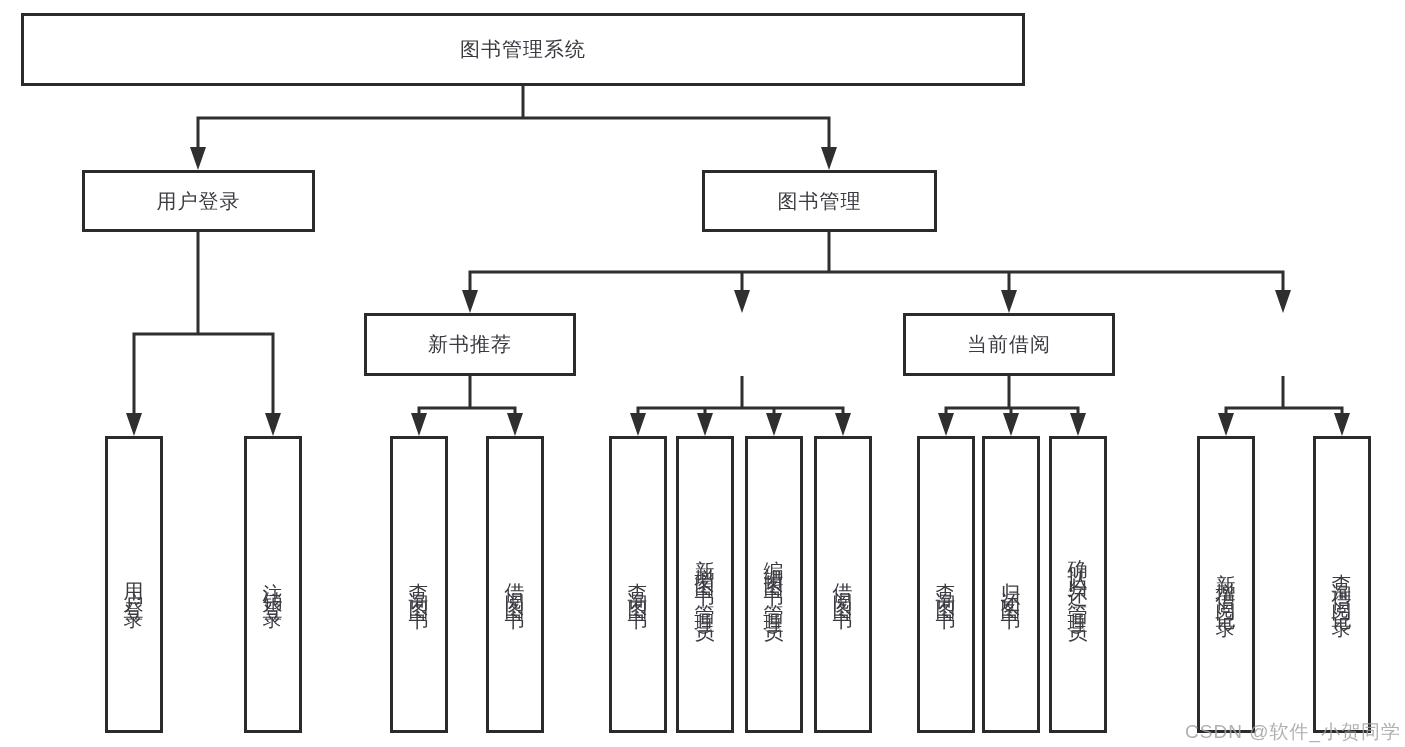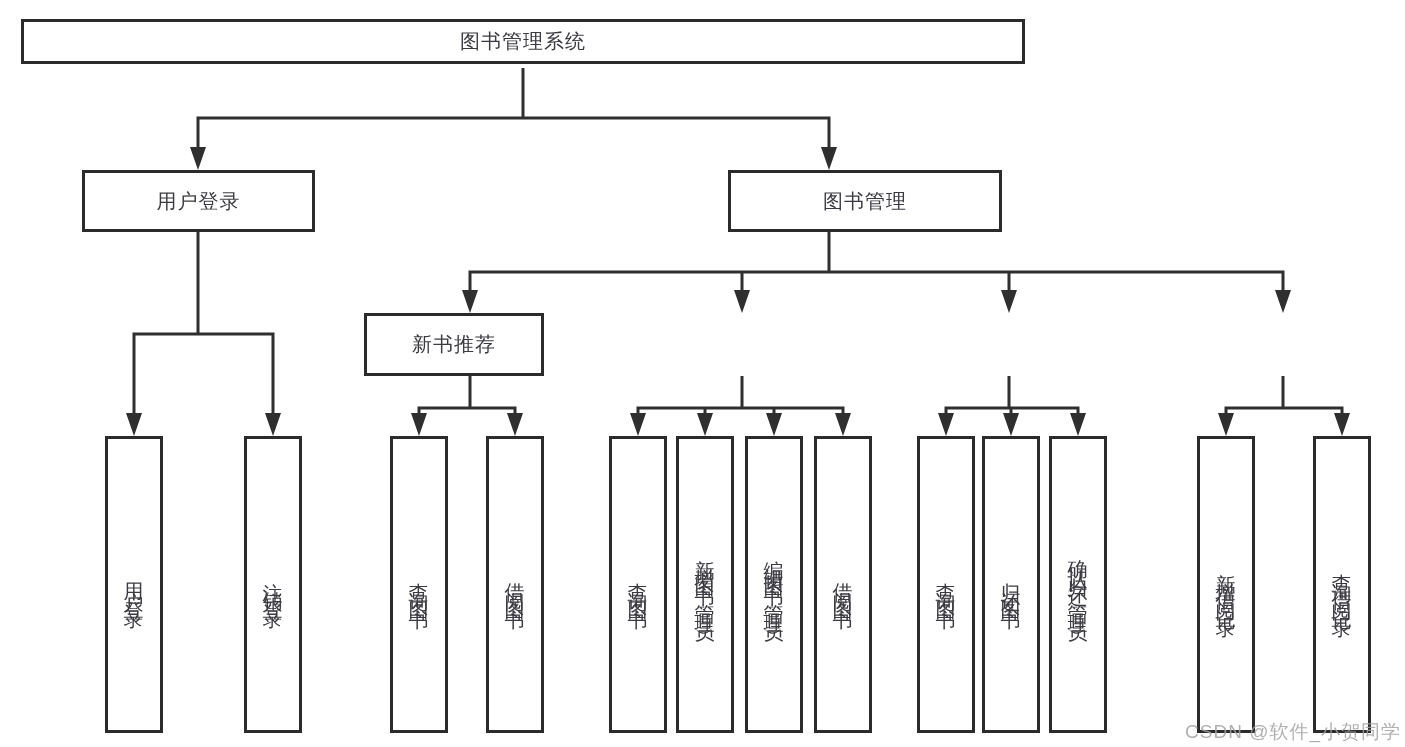--- a/index.html
+++ b/index.html
@@ -21,23 +21,23 @@
     box-sizing: border-box;
     border: 3px solid #2b2b2b;
     background: #ffffff;
     display: flex;
     align-items: center;
     justify-content: center;
     color: #3a3a40;
     font-size: 20px;
     letter-spacing: 1px;
   }
-  .root  { left: 21px;  top: 13px;  width: 1004px; height: 45px; margin-top: 6px; }
+  .root  { left: 21px;  top: 13px;  width: 1004px; height: 73px; }
   .lv2   { top: 170px;  height: 62px; }
-  .lv3   { top: 313px;  height: 63px; width: 180px; }
+  .lv3   { top: 313px;  height: 63px; width: 212px; }
   .vbox  { top: 436px;  height: 297px; width: 58px; }
   .vtext {
     writing-mode: vertical-rl;
     text-orientation: mixed;
     letter-spacing: 9px;
     font-size: 20px;
     line-height: 1;
     white-space: nowrap;
   }
   .watermark {
@@ -89,26 +89,29 @@
     </g>
   </svg>
 
   <div class="box root">
     <span>图书管理系统</span>
   </div>
 
   <div class="box lv2" style="left:82px;width:233px">
     <span>用户登录</span>
   </div>
-  <div class="box lv2" style="left:728px;width:274px">
+  <div class="box lv2" style="left:702px;width:235px">
     <span>图书管理</span>
   </div>
 
   <div class="box lv3" style="left:364px">
     <span>新书推荐</span>
+  </div>
+  <div class="box lv3" style="left:903px">
+    <span>当前借阅</span>
   </div>
 
   <div class="box vbox" style="left:105px">
     <span class="vtext">用户登录</span>
   </div>
   <div class="box vbox" style="left:244px">
     <span class="vtext">注销登录</span>
   </div>
 
   <div class="box vbox" style="left:390px">

